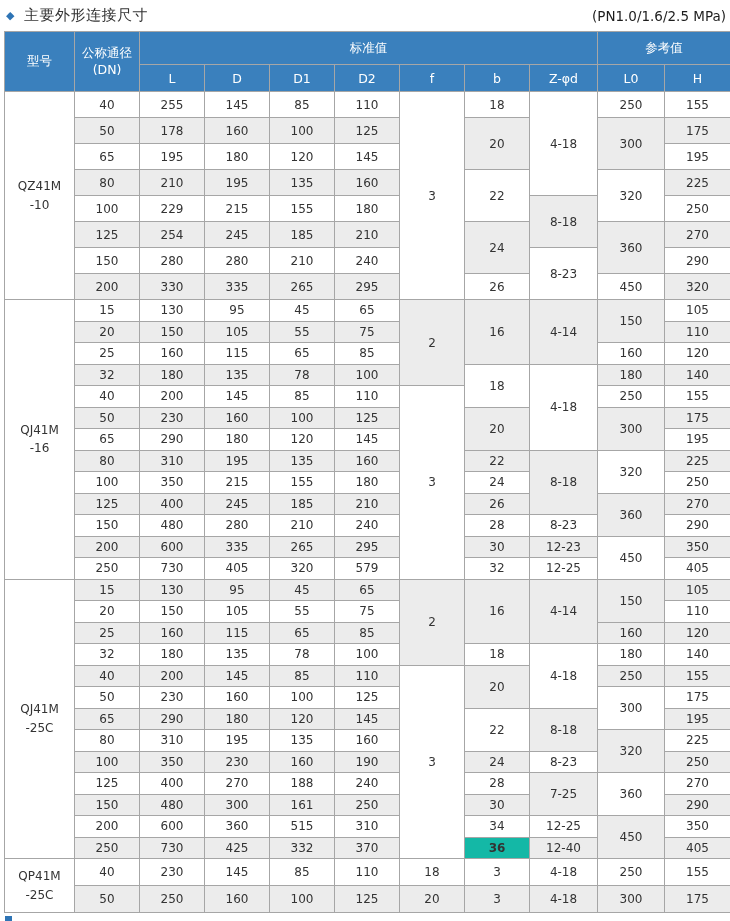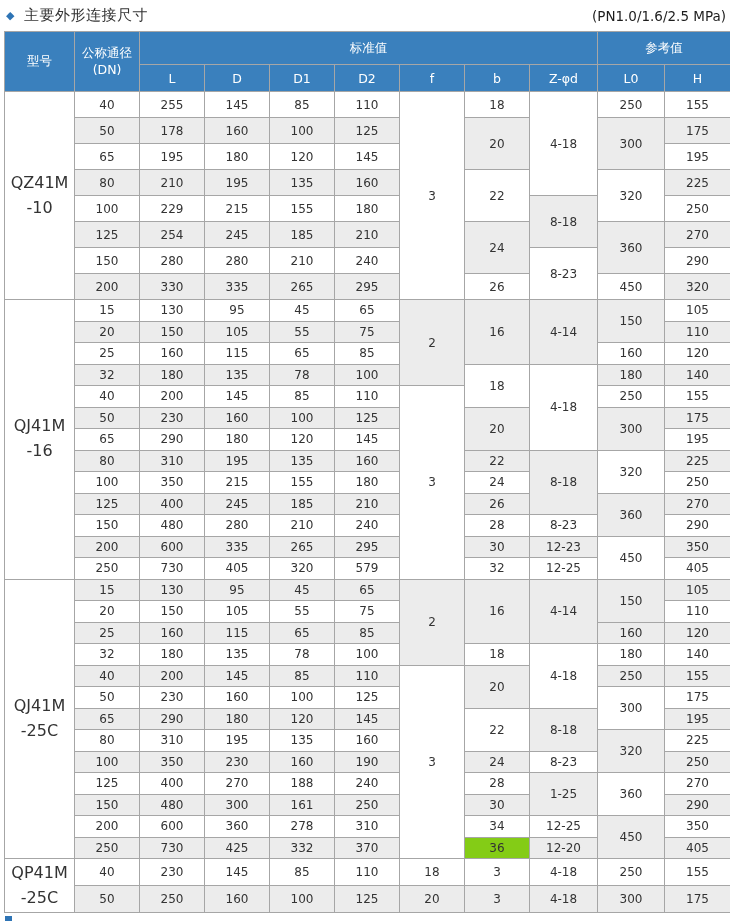--- a/index.html
+++ b/index.html
@@ -16,21 +16,21 @@
   th, td { border:1px solid #a6a6a6; text-align:center; vertical-align:middle;
            padding:0; overflow:hidden; }
   thead th { background:#3a80bd; color:#ffffff; font-weight:normal; font-size:12.5px; }
   tr.h1 th { height:32px; }
   tr.h2 th { height:26px; }
   .pre { white-space:pre-line; line-height:1.35; }
 
   td { font-size:12px; color:#333; }
   td.w { background:#ffffff; }
   td.g { background:#ececec; }
-  td.model { font-size:16px; line-height:1.55;text-align:center; }
+  td.model { font-size:12px; line-height:1.55;text-align:center; }
   tr.blk1 td { height:25px; }
   tr.blk2 td, tr.blk3 td { height:20.5px; }
   tr.blk4 td { height:26px; }
 
   .next-bullet { width:7px; height:6px; margin:3px 0 0 1px; }
 </style>
 </head>
 <body>
 
 <div class="wrap">
@@ -380,52 +380,52 @@
           <td class="w">8-23</td>
           <td class="g" style="background: rgb(236, 236, 236);">250</td>
         </tr>
         <tr class="blk3">
           <td class="w">125</td>
           <td class="w">400</td>
           <td class="w">270</td>
           <td class="w">188</td>
           <td class="w">240</td>
           <td class="w">28</td>
-          <td rowspan="2" class="g" style="background: rgb(236, 236, 236);">1-25</td>
+          <td rowspan="2" class="g" style="background: rgb(236, 236, 236);">7-25</td>
           <td rowspan="2" class="w">360</td>
           <td class="w">270</td>
         </tr>
         <tr class="blk3">
           <td class="g" style="background: rgb(236, 236, 236);">150</td>
           <td class="g" style="background: rgb(236, 236, 236);">480</td>
           <td class="g" style="background: rgb(236, 236, 236);">300</td>
           <td class="g" style="background: rgb(236, 236, 236);">161</td>
           <td class="g" style="background: rgb(236, 236, 236);">250</td>
           <td class="g" style="background: rgb(236, 236, 236);">30</td>
           <td class="g" style="background: rgb(236, 236, 236);">290</td>
         </tr>
         <tr class="blk3">
           <td class="w">200</td>
           <td class="w">600</td>
           <td class="w">360</td>
-          <td class="w">278</td>
+          <td class="w">515</td>
           <td class="w">310</td>
           <td class="w">34</td>
           <td class="w">12-25</td>
           <td rowspan="2" class="g" style="background: rgb(236, 236, 236);">450</td>
           <td class="w">350</td>
         </tr>
         <tr class="blk3">
           <td class="g" style="background: rgb(236, 236, 236);">250</td>
           <td class="g" style="background: rgb(236, 236, 236);">730</td>
           <td class="g" style="background: rgb(236, 236, 236);">425</td>
           <td class="g" style="background: rgb(236, 236, 236);">332</td>
           <td class="g" style="background: rgb(236, 236, 236);">370</td>
-          <td class="g" style="background: #84cc16;">36</td>
-          <td class="g" style="background: rgb(236, 236, 236);">12-20</td>
+          <td class="g" style="background: #14b8a6; font-weight: bold;">36</td>
+          <td class="g" style="background: rgb(236, 236, 236);">12-40</td>
           <td class="g" style="background: rgb(236, 236, 236);">405</td>
         </tr>
         <tr class="blk4">
           <td rowspan="2" class="w model pre">QP41M
 -25C</td>
           <td class="w">40</td>
           <td class="w">230</td>
           <td class="w">145</td>
           <td class="w">85</td>
           <td class="w">110</td>

